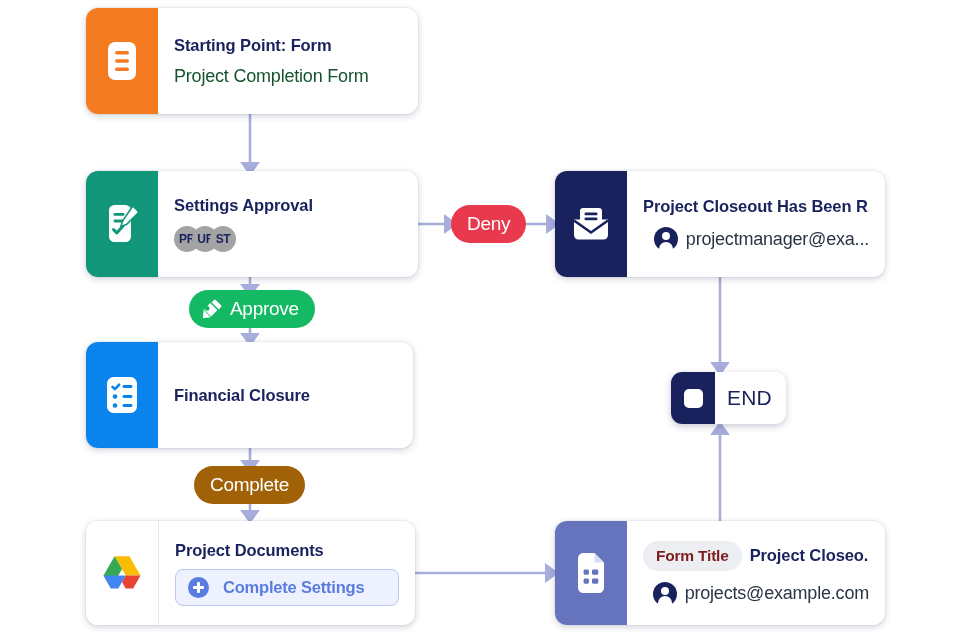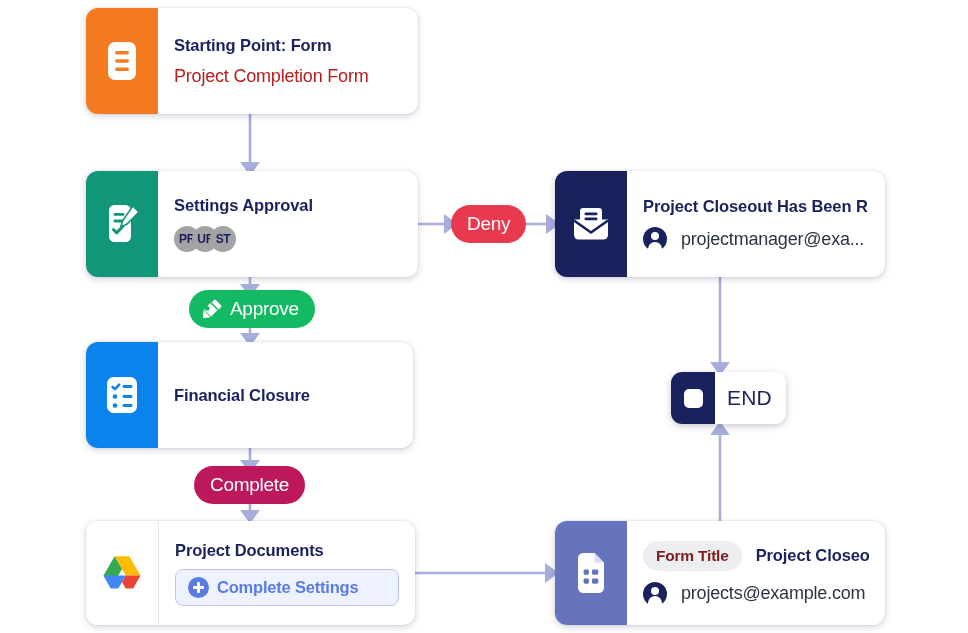--- a/index.html
+++ b/index.html
@@ -59,30 +59,31 @@
   .node-title {
     font-size: 16.5px;
     font-weight: bold;
     color: #19225c;
     letter-spacing: -0.1px;
     white-space: nowrap;
     overflow: hidden;
   }
   .node-sub {
     font-size: 18px;
-    color: #b91c1c;
+    color: #14532d;
     letter-spacing: -0.2px;
     white-space: nowrap;
     overflow: hidden;
   }
   .row {
     display: flex;
     align-items: center;
-    gap: 14px;
+    gap: 8px;
     min-width: 0;
+    justify-content: flex-end;
   }
 
   
   .person {
     flex: 0 0 auto;
     width: 24px; height: 24px;
     border-radius: 50%;
     background: #19225c;
     position: relative;
   }
@@ -137,21 +138,21 @@
     border-radius: 999px;
     color: #ffffff;
     font-size: 19px;
     letter-spacing: -0.3px;
     box-sizing: border-box;
     padding: 0 16px;
     height: 38px;
   }
   .pill.deny     { background: #e8394e; }
   .pill.approve  { background: #13b963; }
-  .pill.complete { background: #be185d; }
+  .pill.complete { background: #a16207; }
 
   
   #end-badge {
     position: absolute;
     display: flex;
     align-items: stretch;
     border-radius: 11px;
     overflow: hidden;
     background: #ffffff;
     box-shadow: 0 2px 7px rgba(24,32,70,.25);
@@ -177,21 +178,21 @@
     font-size: 21px;
     font-weight: normal;
     color: #19225c;
     letter-spacing: 0.2px;
   }
 
   
   .settings-btn {
     display: flex;
     align-items: center;
-    gap: 8px;
+    gap: 14px;
     background: #eef2fe;
     border: 1.5px solid #b9c6f2;
     border-radius: 8px;
     padding: 7px 12px;
     color: #5a7ce0;
     font-size: 16.5px;
     font-weight: bold;
     letter-spacing: -0.2px;
     box-sizing: border-box;
   }

